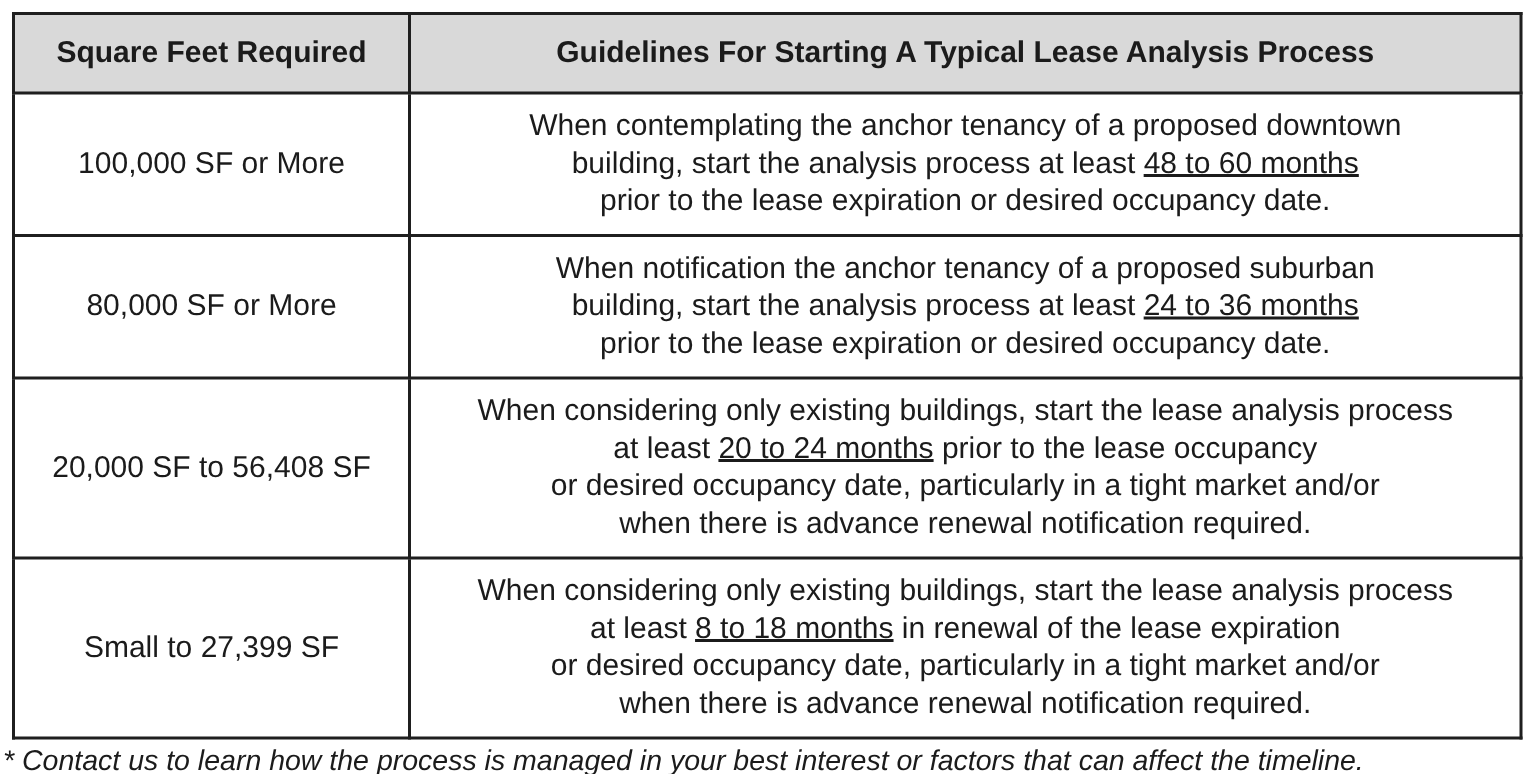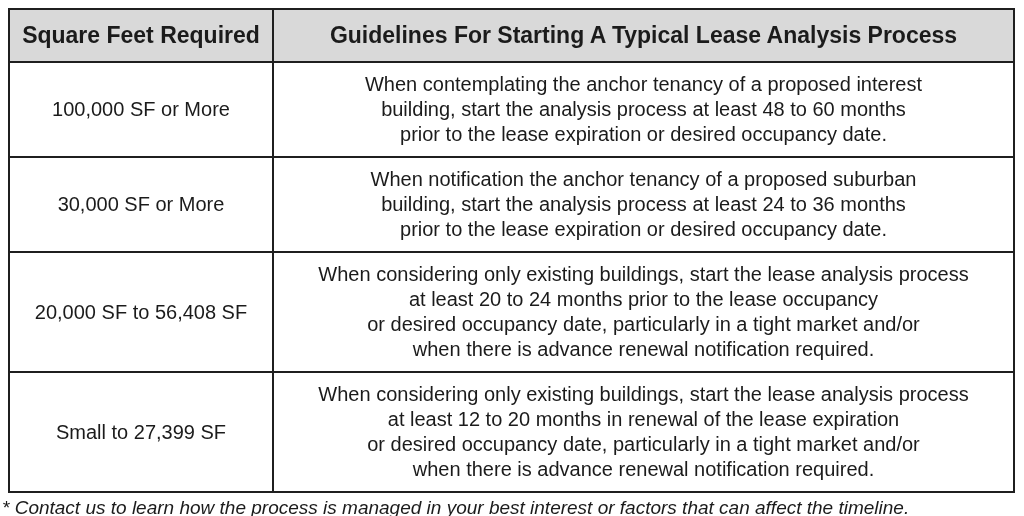--- a/index.html
+++ b/index.html
@@ -24,37 +24,38 @@
   col.sf-col { width: 264px; }
   col.guide-col { width: 741px; }
   th, td {
     border: 2px solid #1f1f1f;
     text-align: center;
     vertical-align: middle;
   }
   th {
     background: #d9d9d9;
     font-weight: bold;
-    font-size: 23px;
+    font-size: 20px;
     line-height: 25px;
     padding: 13px 4px;
   }
   td {
     font-size: 20px;
     line-height: 25px;
     padding: 9px 4px;
   }
   td.sf-cell {
     font-size: 20px;
   }
   .line {
     text-align: center;
     white-space: nowrap;
   }
   .u {
+    text-decoration: underline;
   }
   .footnote {
     margin: 3px 0 0 -6px;
     font-style: italic;
     font-size: 19px;
     line-height: 24px;
     white-space: nowrap;
     color: #1b1b1b;
   }
 </style>
@@ -70,47 +71,47 @@
     <thead>
       <tr>
         <th>Square Feet Required</th>
         <th>Guidelines For Starting A Typical Lease Analysis Process</th>
       </tr>
     </thead>
     <tbody id="table-body">
         <tr>
           <td class="sf-cell">100,000 SF or More</td>
           <td class="guideline-cell">
-            <div class="line"><span>When contemplating the anchor tenancy of a proposed interest</span></div>
+            <div class="line"><span>When contemplating the anchor tenancy of a proposed downtown</span></div>
             <div class="line"><span>building, start the analysis process at least </span><span class="u">48 to 60 months</span></div>
             <div class="line"><span>prior to the lease expiration or desired occupancy date.</span></div>
           </td>
         </tr>
         <tr>
-          <td class="sf-cell">30,000 SF or More</td>
+          <td class="sf-cell">80,000 SF or More</td>
           <td class="guideline-cell">
             <div class="line"><span>When notification the anchor tenancy of a proposed suburban</span></div>
             <div class="line"><span>building, start the analysis process at least </span><span class="u">24 to 36 months</span></div>
             <div class="line"><span>prior to the lease expiration or desired occupancy date.</span></div>
           </td>
         </tr>
         <tr>
           <td class="sf-cell">20,000 SF to 56,408 SF</td>
           <td class="guideline-cell">
             <div class="line"><span>When considering only existing buildings, start the lease analysis process</span></div>
             <div class="line"><span>at least </span><span class="u">20 to 24 months</span><span> prior to the lease occupancy</span></div>
             <div class="line"><span>or desired occupancy date, particularly in a tight market and/or</span></div>
             <div class="line"><span>when there is advance renewal notification required.</span></div>
           </td>
         </tr>
         <tr>
           <td class="sf-cell">Small to 27,399 SF</td>
           <td class="guideline-cell">
             <div class="line"><span>When considering only existing buildings, start the lease analysis process</span></div>
-            <div class="line"><span>at least </span><span class="u">12 to 20 months</span><span> in renewal of the lease expiration</span></div>
+            <div class="line"><span>at least </span><span class="u">8 to 18 months</span><span> in renewal of the lease expiration</span></div>
             <div class="line"><span>or desired occupancy date, particularly in a tight market and/or</span></div>
             <div class="line"><span>when there is advance renewal notification required.</span></div>
           </td>
         </tr>
       </tbody>
   </table>
   <p class="footnote">* Contact us to learn how the process is managed in your best interest or factors that can affect the timeline.</p>
 </div>
 
 </body></html>

